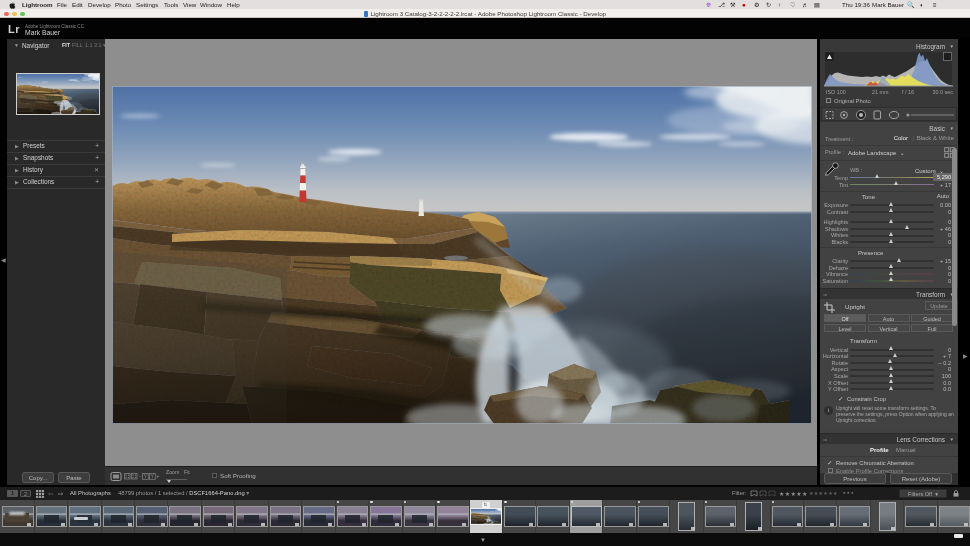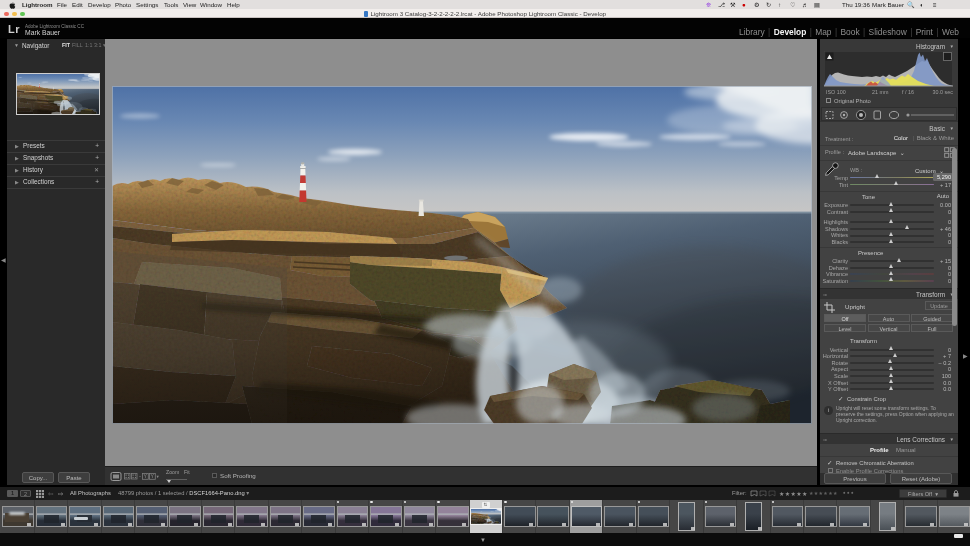--- a/index.html
+++ b/index.html
@@ -76,21 +76,20 @@
  <span class="tl" style="left:4px;background:#ed6a5e"></span>
  <span class="tl" style="left:12px;background:#f4bf4f"></span>
  <span class="tl" style="left:20px;background:#61c555"></span>
  <span style="position:absolute;left:0;width:100%;text-align:center;top:0;line-height:9px"><span style="display:inline-block;width:4.5px;height:5.5px;background:#3677c4;border-radius:1px;vertical-align:-0.5px;margin-right:2px"></span>Lightroom 3 Catalog-3-2-2-2-2-2.lrcat - Adobe Photoshop Lightroom Classic - Develop</span>
 </div>
 
 <div id="apphead">
  <div id="lrlogo">Lr</div>
  <div id="hd1">Adobe Lightroom Classic CC</div>
  <div id="hd2">Mark Bauer</div>
- <div id="modules">Library<span class="sep">|</span><b>Develop</b><span class="sep">|</span>Map<span class="sep">|</span>Book<span class="sep">|</span>Slideshow<span class="sep">|</span>Print<span class="sep">|</span>Web</div>
 </div>
 
 <div id="leftpanel">
  <div class="abs" style="left:0;top:0;width:98px;height:13px">
    <span class="abs" style="left:7px;top:3px;color:#9a9a9a;font-size:5px">▼</span>
    <span class="abs" style="left:15px;top:2.5px;color:#d6d6d6;font-size:6.4px">Navigator</span>
    <span class="abs" style="left:55px;top:3px;color:#e0e0e0;font-size:5.4px;font-weight:bold">FIT</span>
    <span class="abs" style="left:65px;top:3px;color:#767676;font-size:5.4px">FILL</span>
    <span class="abs" style="left:78px;top:3px;color:#767676;font-size:5.4px">1:1</span>
    <span class="abs" style="left:87px;top:3px;color:#767676;font-size:5.4px;white-space:nowrap">3:1 ▾</span>

